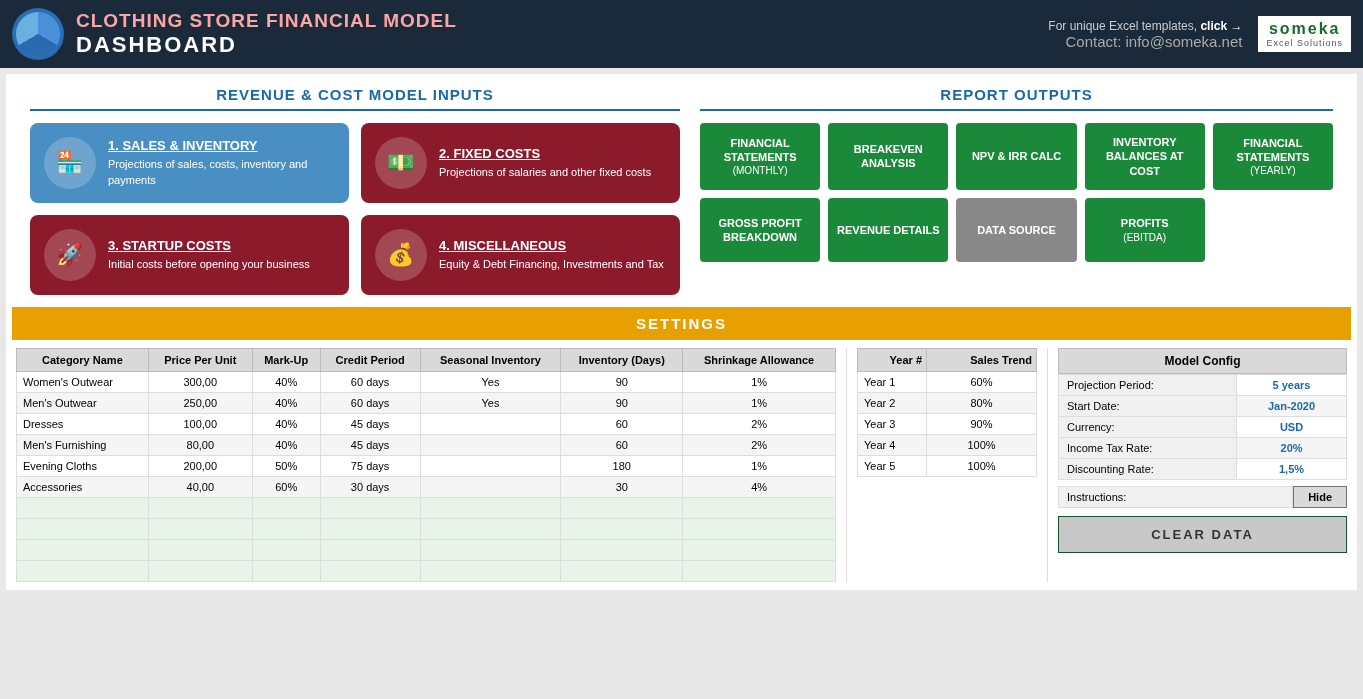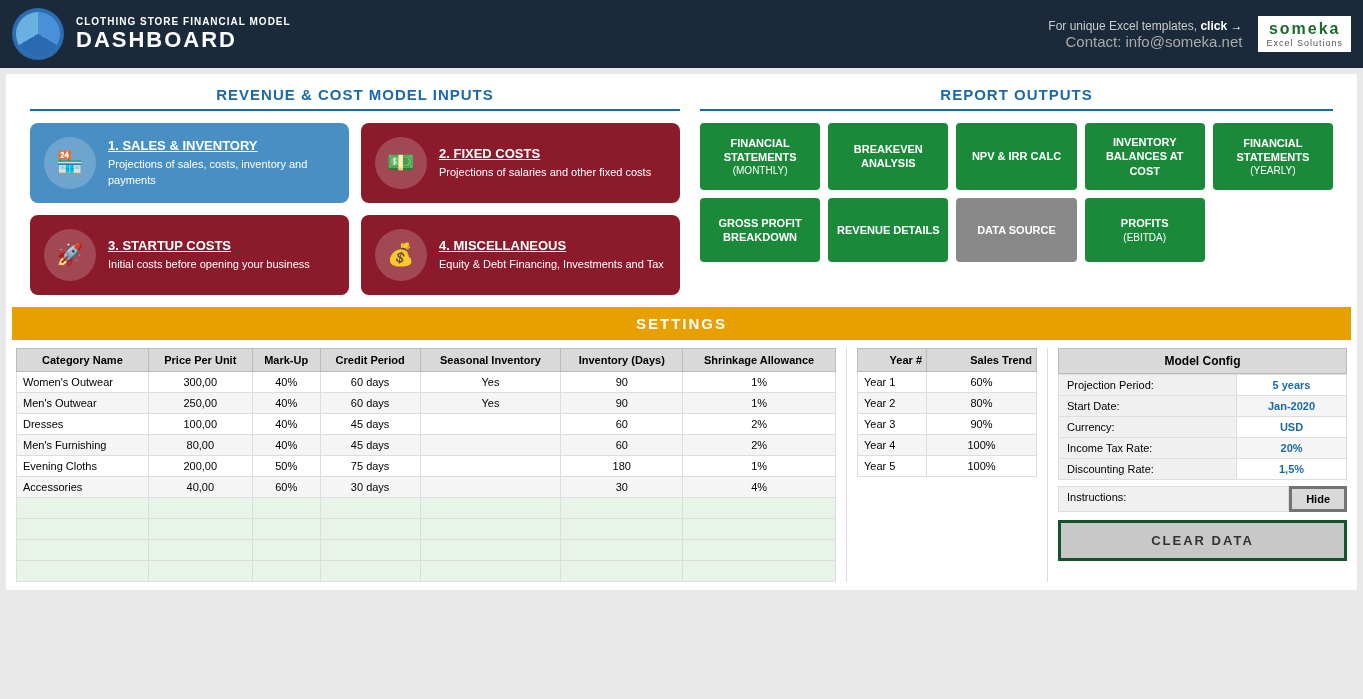--- a/index.html
+++ b/index.html
@@ -3,21 +3,21 @@
   <meta charset="utf-8">
   <style>
     * { box-sizing: border-box; margin: 0; padding: 0; font-family: Arial, sans-serif; }
     body { background: #e8e8e8; width: 1363px; font-size: 12px; }
 
     
     .header { background: #1a2a3a; display: flex; align-items: center; padding: 8px 12px; height: 68px; }
     .header-logo { width: 52px; height: 52px; background: radial-gradient(circle, #4a90d9, #1a5a9a); border-radius: 50%; display: flex; align-items: center; justify-content: center; margin-right: 12px; flex-shrink: 0; }
     .header-logo-inner { width: 44px; height: 44px; border-radius: 50%; background: conic-gradient(#4a90d9 0deg 120deg, #2a6ab0 120deg 240deg, #6ab0e0 240deg 360deg); }
     .header-text { flex: 1; }
-    .header-title-small { color: #ffffff; font-size: 10px; font-weight: bold; letter-spacing: 1px; }
+    .header-title-small { color: #fca5a5; font-size: 19px; font-weight: bold; letter-spacing: 1px; }
     .header-title-large { color: white; font-size: 22px; font-weight: bold; letter-spacing: 2px; }
     .header-right { display: flex; align-items: center; gap: 16px; }
     .header-link-text { color: #ccc; font-size: 12px; text-align: right; }
     .header-link-text strong { color: white; }
     .header-contact { color: #aaa; font-size: 15px; }
     .someka-logo { background: white; border-radius: 0; padding: 4px 8px; display: flex; flex-direction: column; align-items: center; }
     .someka-logo-top { color: #1a6a2a; font-size: 16px; font-weight: bold; letter-spacing: 2px; }
     .someka-logo-bottom { color: #555; font-size: 9px; letter-spacing: 1px; }
 
     
@@ -70,22 +70,22 @@
 
     
     .model-config-box { flex: 1; }
     .mc-table { width: 100%; border-collapse: collapse; font-size: 11px; }
     .mc-table td { border: 1px solid #ddd; padding: 4px 8px; }
     .mc-table td:first-child { background: #f0f0f0; font-weight: normal; }
     .mc-table td:last-child { text-align: center; color: #1a6aaa; font-weight: bold; }
     .mc-header { background: #d9d9d9; font-weight: bold; text-align: center; padding: 5px; border: 1px solid #bbb; font-size: 12px; }
     .instructions-row { display: flex; margin-top: 6px; }
     .instructions-label { flex: 1; background: #f0f0f0; border: 1px solid #ddd; padding: 4px 8px; font-size: 11px; }
-    .instructions-btn { background: #d9d9d9; border: 3px solid #737373; padding: 4px 14px; font-size: 11px; cursor: pointer; font-weight: bold; }
-    .clear-data-btn { background: #c8c8c8; border: 3px solid #14532d; width: 100%; padding: 10px; font-size: 13px; font-weight: bold; letter-spacing: 2px; cursor: pointer; margin-top: 8px; color: #333; }
+    .instructions-btn { background: #d9d9d9; border: 1px solid #737373; padding: 4px 14px; font-size: 11px; cursor: pointer; font-weight: bold; }
+    .clear-data-btn { background: #c8c8c8; border: 1px solid #14532d; width: 100%; padding: 10px; font-size: 13px; font-weight: bold; letter-spacing: 2px; cursor: pointer; margin-top: 8px; color: #333; }
 
     .divider { border-left: 1px solid #ddd; }
   </style>
 </head>
 <body>
 
 <div class="header">
   <div class="header-logo">
     <div class="header-logo-inner"></div>
   </div>

